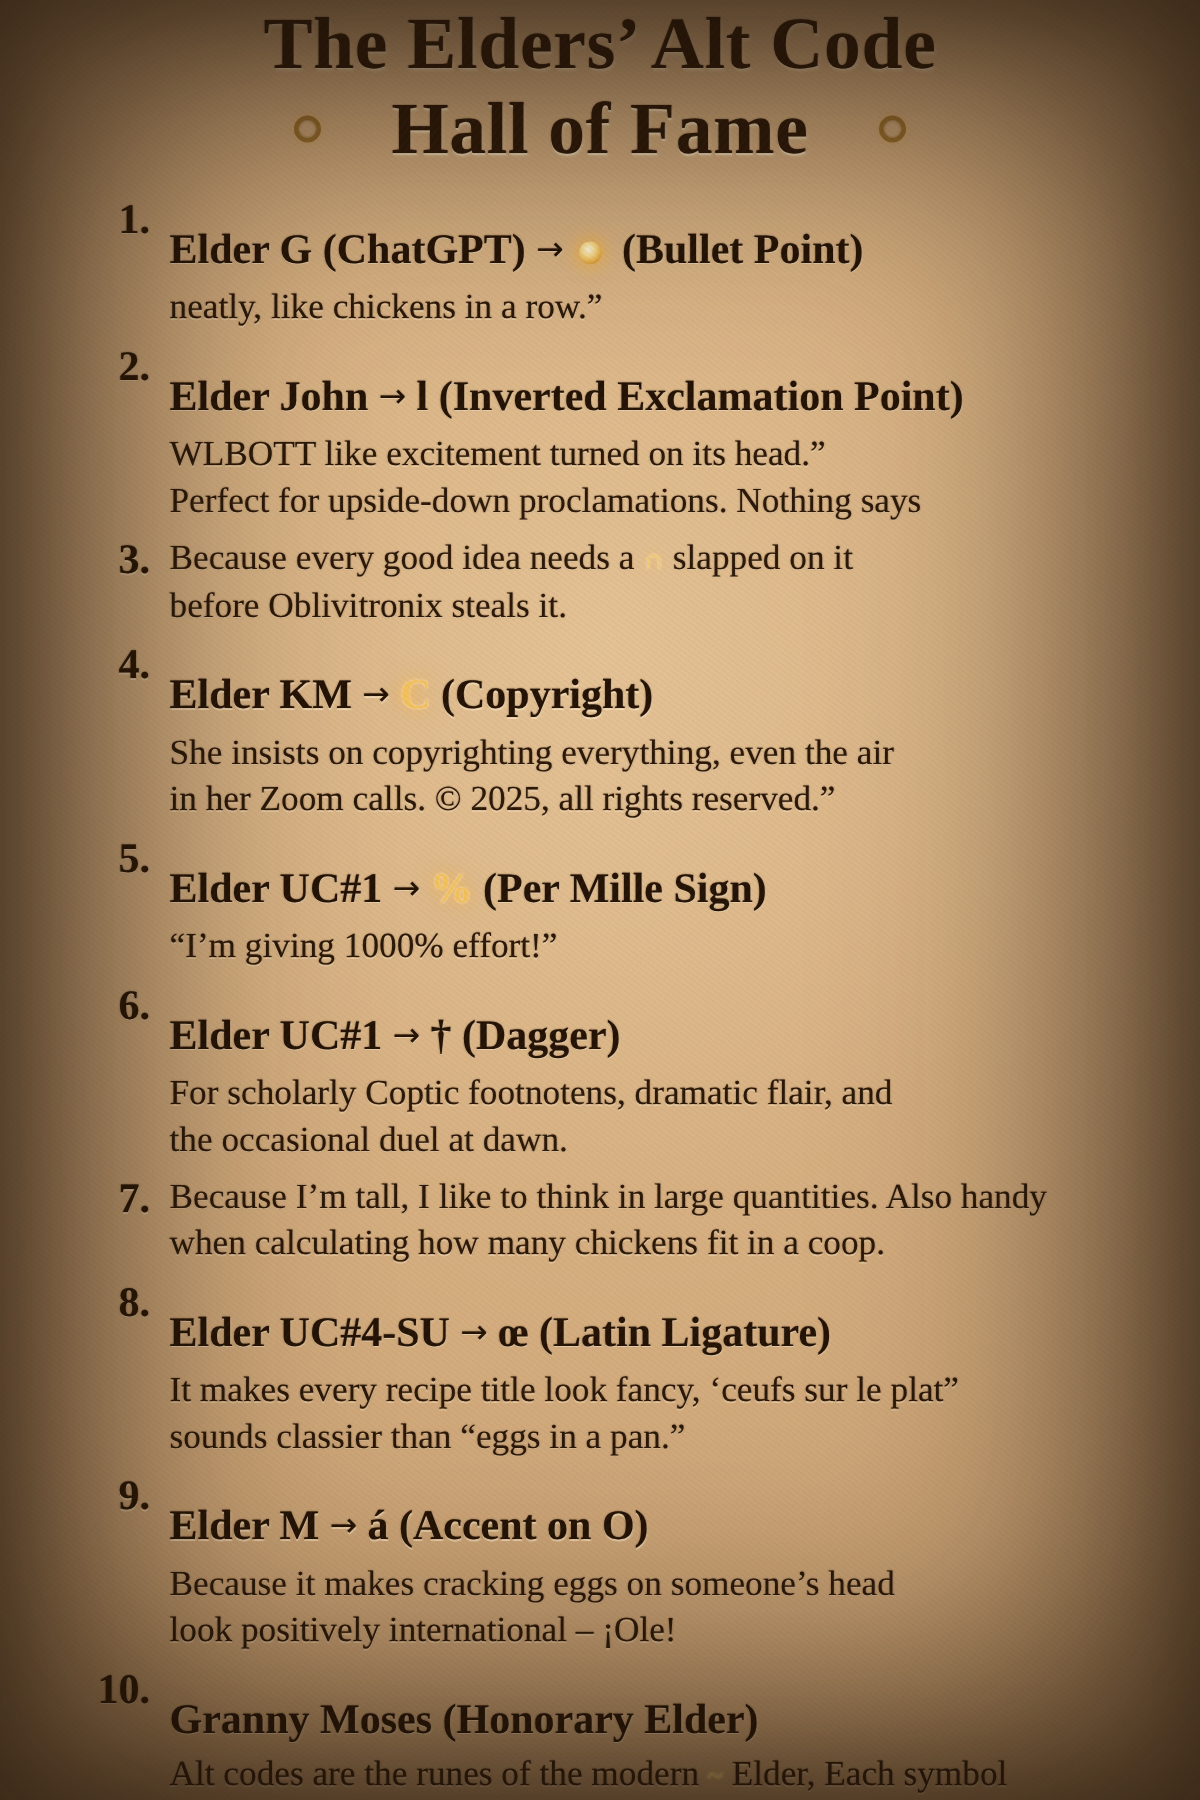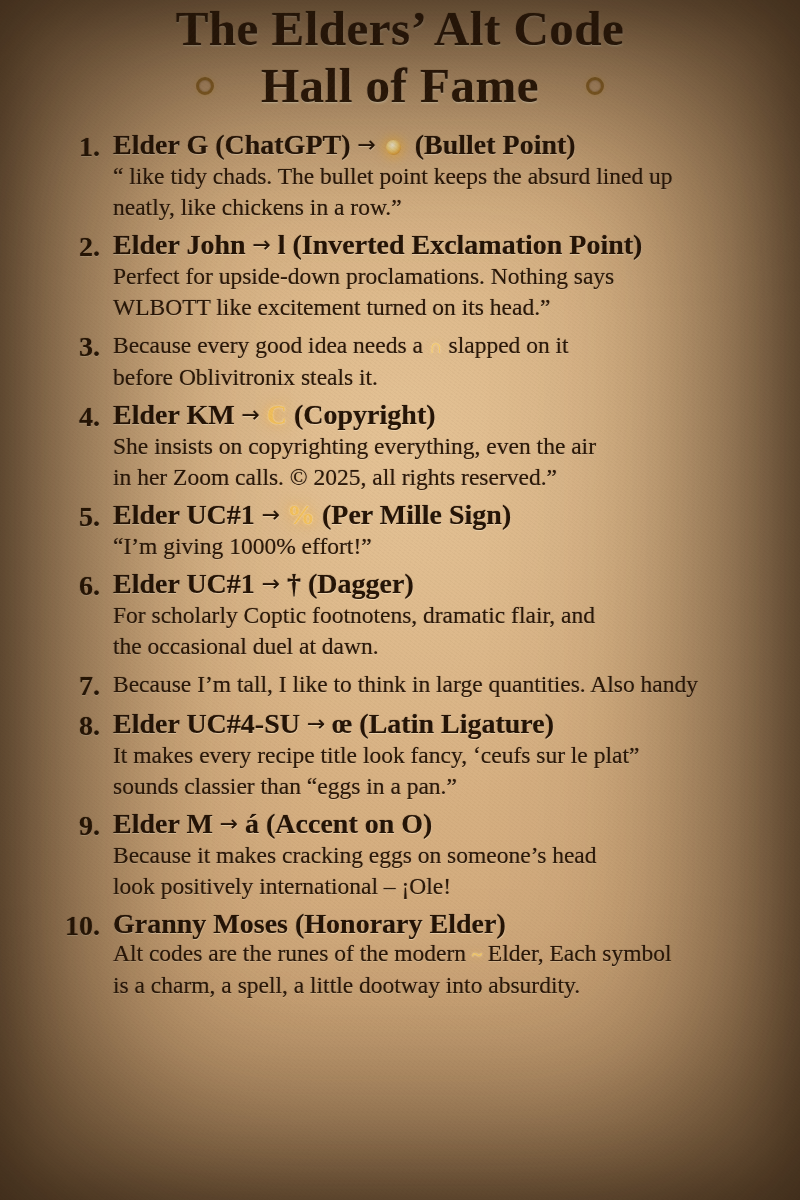--- a/index.html
+++ b/index.html
@@ -34,22 +34,23 @@
   }
   .entries{margin:16px 0 0 52px;width:706px;}
   .entry{display:flex;margin-bottom:7px;}
   .num{
     flex:0 0 48px;text-align:right;padding-right:13px;
     font-size:28px;line-height:33px;font-weight:600;color:#271503;
     text-shadow:0 1px 0 rgba(255,238,205,.5), 0 0 1px rgba(45,22,8,.85);
   }
   .entry-body{flex:1;}
   .heading{
-    font-size:28px;line-height:29px;font-weight:600;color:#241305;
+    font-size:28px;line-height:42px;font-weight:600;color:#241305;
     text-shadow:0 1px 0 rgba(255,238,205,.5), 1px 1px 1px rgba(255,232,195,.3), 0 0 1px rgba(45,22,8,.85);
+    margin-top:16px;
   }
   .desc-line{
     font-size:23.5px;line-height:31px;color:#2a1707;
     text-shadow:0 1px 0 rgba(255,238,205,.4), 0 0 1px rgba(50,26,10,.75);
   }
   .seg{white-space:pre-wrap;}
   .arrow{font-family:"DejaVu Sans",sans-serif;font-size:.78em;position:relative;top:-2px;font-weight:400;}
   .gold{
     color:#f2c05c;font-weight:700;
     text-shadow:0 0 8px rgba(244,188,88,.95), 0 0 2px rgba(255,248,220,.95), 0 0 14px rgba(235,170,70,.6);
@@ -79,30 +80,29 @@
       <span>Hall of Fame</span>
       <span class="ring"></span>
     </div>
   </div>
 
   <div class="entries">
       <div class="entry">
         <div class="num">1.</div>
         <div class="entry-body">
           <div class="heading"><span class="seg">Elder G (ChatGPT)</span><span class="seg arrow"> → </span><span class="seg orb"></span><span class="seg"> (Bullet Point)</span></div>
-          <div class="desc-line"><span class="seg">“ like tidy chads. The bullet point keeps the absurd lined up</span></div>
           <div class="desc-line"><span class="seg">neatly, like chickens in a row.”</span></div>
         </div>
       </div>
       <div class="entry">
         <div class="num">2.</div>
         <div class="entry-body">
           <div class="heading"><span class="seg">Elder John</span><span class="seg arrow"> → </span><span class="seg sym">l</span><span class="seg"> (Inverted Exclamation Point)</span></div>
+          <div class="desc-line"><span class="seg">WLBOTT like excitement turned on its head.”</span></div>
           <div class="desc-line"><span class="seg">Perfect for upside-down proclamations. Nothing says</span></div>
-          <div class="desc-line"><span class="seg">WLBOTT like excitement turned on its head.”</span></div>
         </div>
       </div>
       <div class="entry">
         <div class="num">3.</div>
         <div class="entry-body">
           <div class="desc-line"><span class="seg">Because every good idea needs a </span><span class="seg gold-small">∩</span><span class="seg"> slapped on it</span></div>
           <div class="desc-line"><span class="seg">before Oblivitronix steals it.</span></div>
         </div>
       </div>
       <div class="entry">
@@ -125,20 +125,21 @@
         <div class="entry-body">
           <div class="heading"><span class="seg">Elder UC#1</span><span class="seg arrow"> → </span><span class="seg sym">†</span><span class="seg"> (Dagger)</span></div>
           <div class="desc-line"><span class="seg">For scholarly Coptic footnotens, dramatic flair, and</span></div>
           <div class="desc-line"><span class="seg">the occasional duel at dawn.</span></div>
         </div>
       </div>
       <div class="entry">
         <div class="num">7.</div>
         <div class="entry-body">
           <div class="desc-line"><span class="seg">Because I’m tall, I like to think in large quantities. Also handy</span></div>
+          <div class="desc-line"><span class="seg">when calculating how many chickens fit in a coop.</span></div>
         </div>
       </div>
       <div class="entry">
         <div class="num">8.</div>
         <div class="entry-body">
           <div class="heading"><span class="seg">Elder UC#4-SU</span><span class="seg arrow"> → </span><span class="seg sym">œ</span><span class="seg"> (Latin Ligature)</span></div>
           <div class="desc-line"><span class="seg">It makes every recipe title look fancy, ‘ceufs sur le plat”</span></div>
           <div class="desc-line"><span class="seg">sounds classier than “eggs in a pan.”</span></div>
         </div>
       </div>

